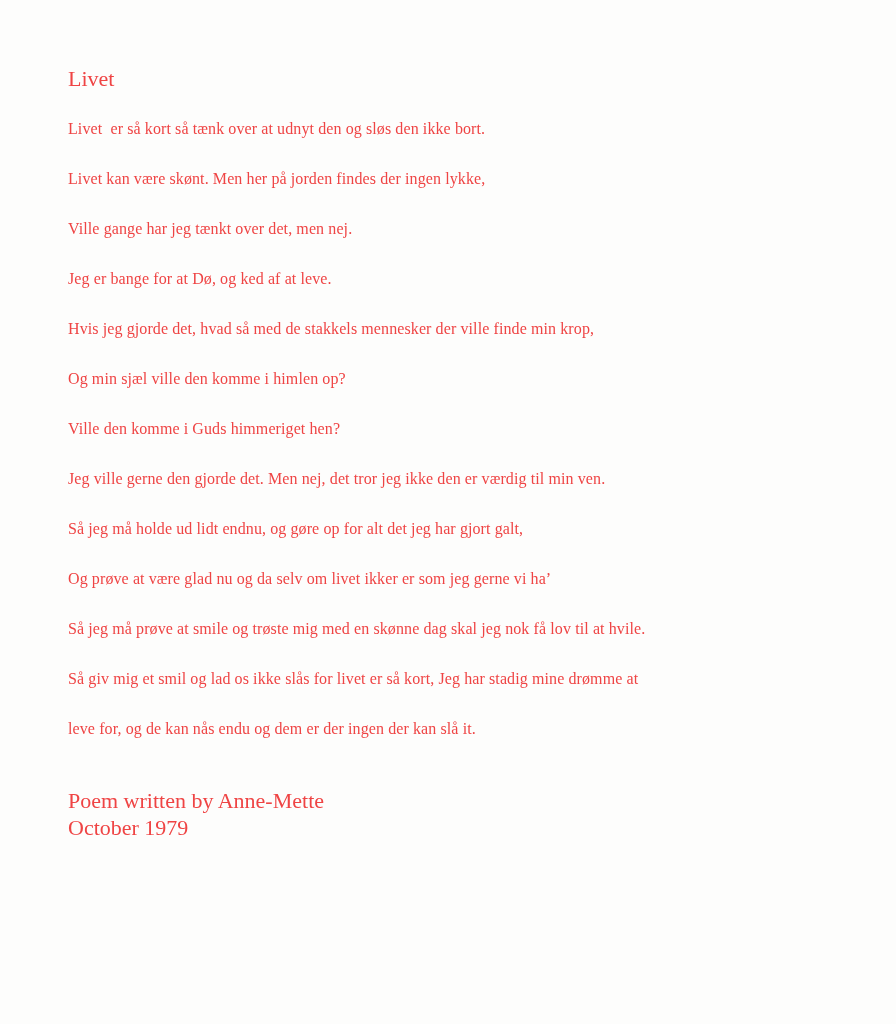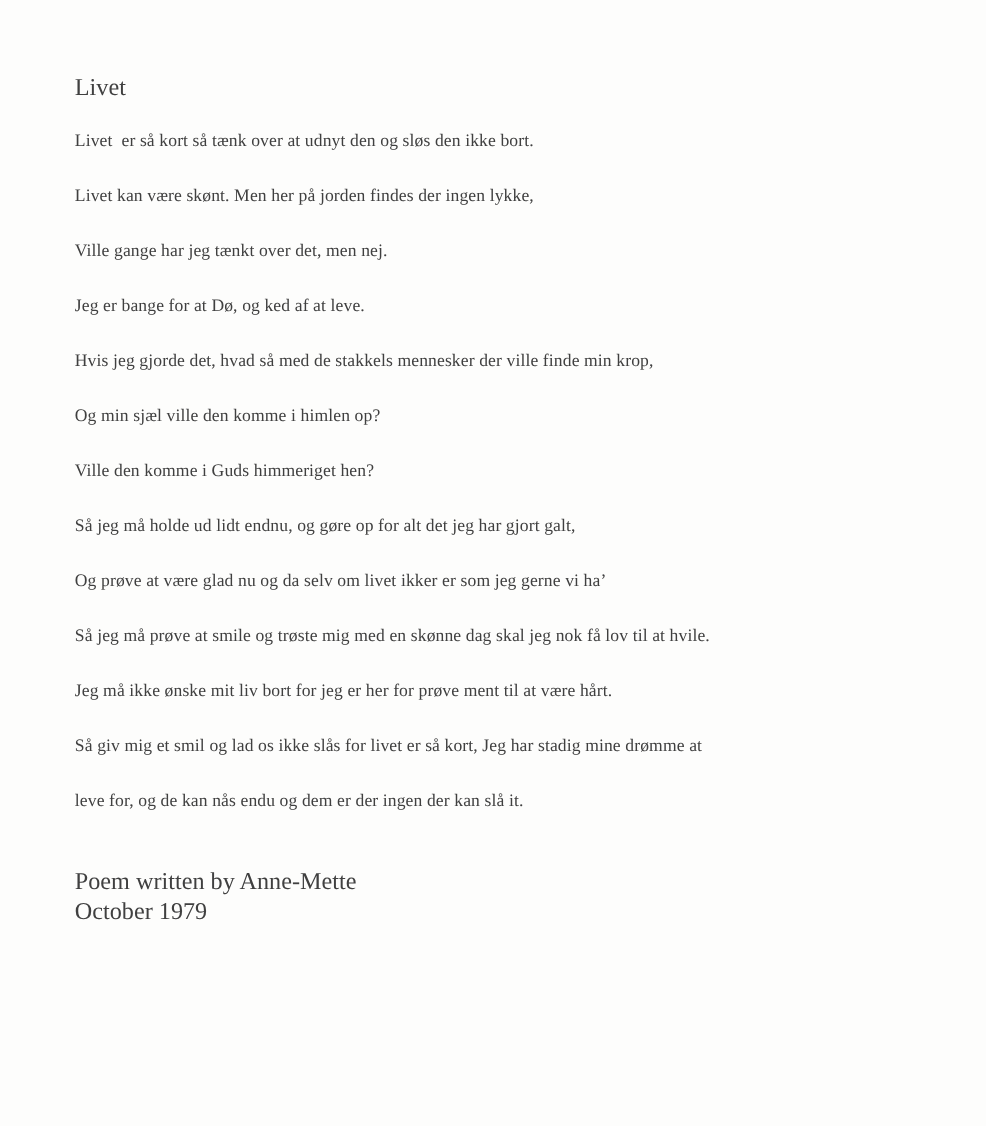--- a/index.html
+++ b/index.html
@@ -7,21 +7,21 @@
     width: 896px;
     height: 1024px;
     background: #ffffff;
     font-family: "Liberation Serif", "DejaVu Serif", serif;
   }
   .page {
     position: relative;
     width: 896px;
     height: 1024px;
     background: #fdfdfc;
-    color: #404040;
+    color: #ef4444;
     overflow: hidden;
   }
   .content {
     position: absolute;
     top: 65px;
     left: 68px;
     right: 40px;
   }
   .poem-title {
     font-size: 22px;
@@ -50,24 +50,24 @@
 
     <div class="poem-title">Livet</div>
 
     <div class="poem-line">Livet  er så kort så tænk over at udnyt den og sløs den ikke bort.</div>
     <div class="poem-line">Livet kan være skønt. Men her på jorden findes der ingen lykke,</div>
     <div class="poem-line">Ville gange har jeg tænkt over det, men nej.</div>
     <div class="poem-line">Jeg er bange for at Dø, og ked af at leve.</div>
     <div class="poem-line">Hvis jeg gjorde det, hvad så med de stakkels mennesker der ville finde min krop,</div>
     <div class="poem-line">Og min sjæl ville den komme i himlen op?</div>
     <div class="poem-line">Ville den komme i Guds himmeriget hen?</div>
+    <div class="poem-line">Jeg ville gerne den gjorde det. Men nej, det tror jeg ikke den er værdig til min ven.</div>
     <div class="poem-line">Så jeg må holde ud lidt endnu, og gøre op for alt det jeg har gjort galt,</div>
     <div class="poem-line">Og prøve at være glad nu og da selv om livet ikker er som jeg gerne vi ha’</div>
     <div class="poem-line">Så jeg må prøve at smile og trøste mig med en skønne dag skal jeg nok få lov til at hvile.</div>
-    <div class="poem-line">Jeg må ikke ønske mit liv bort for jeg er her for prøve ment til at være hårt.</div>
     <div class="poem-line">Så giv mig et smil og lad os ikke slås for livet er så kort, Jeg har stadig mine drømme at</div>
     <div class="poem-line">leve for, og de kan nås endu og dem er der ingen der kan slå it.</div>
 
     <div class="attribution">
       <div>Poem written by Anne-Mette</div>
       <div>October 1979</div>
     </div>
 
   </div>
 </div>

